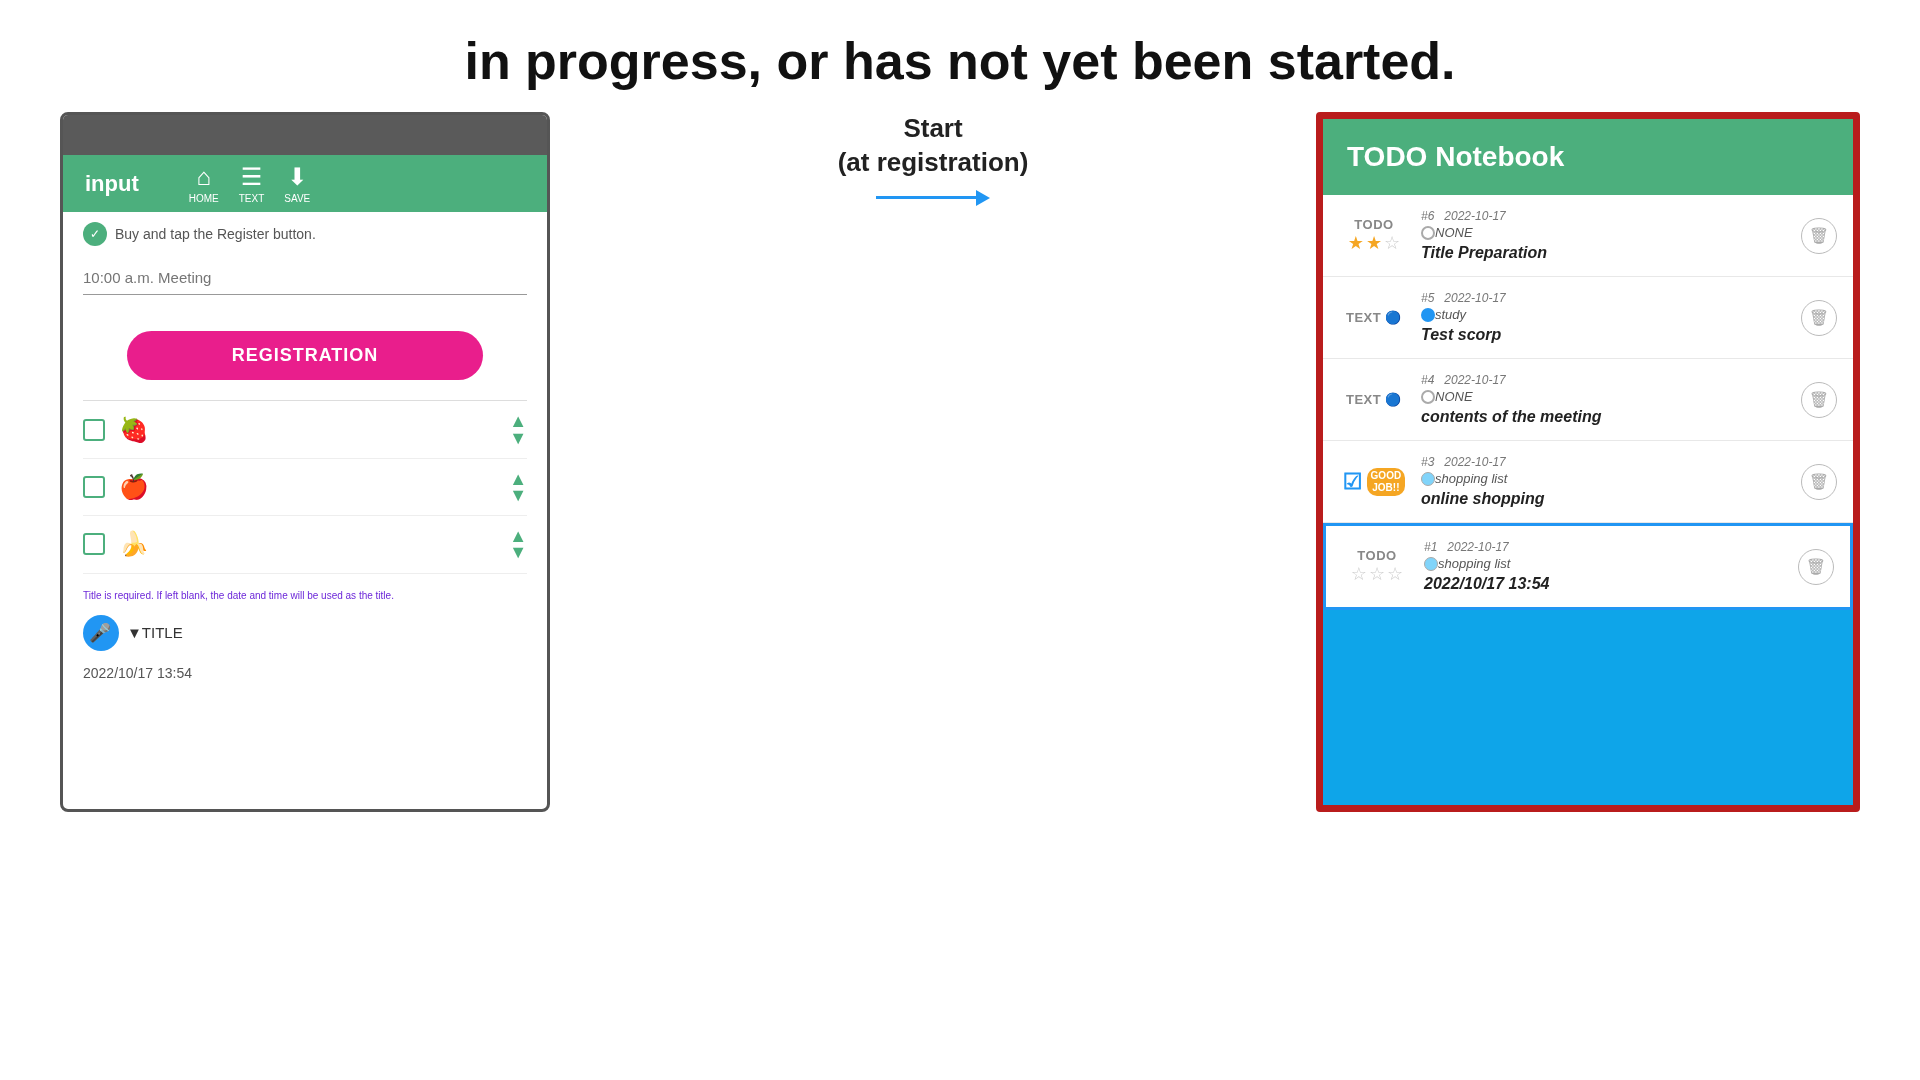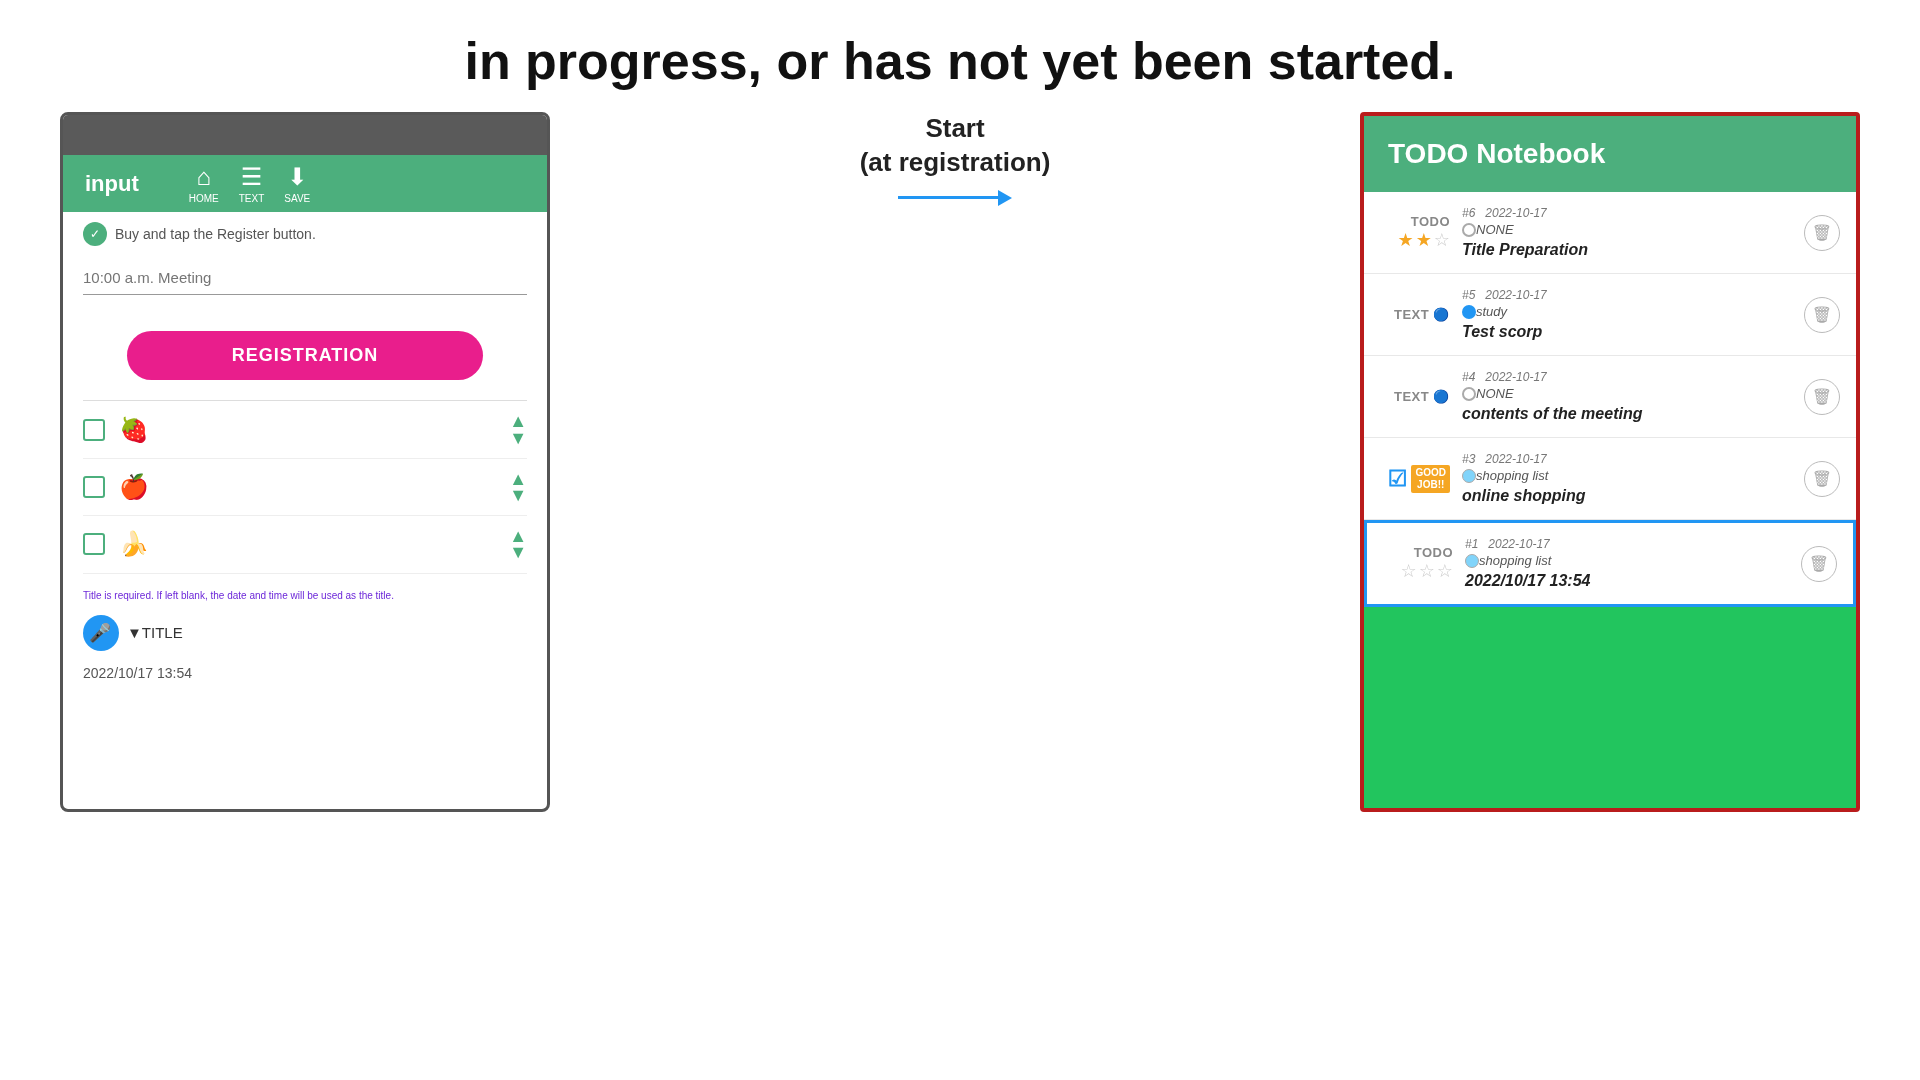--- a/index.html
+++ b/index.html
@@ -242,24 +242,24 @@
     .arrow-head {
       width: 0;
       height: 0;
       border-top: 8px solid transparent;
       border-bottom: 8px solid transparent;
       border-left: 14px solid #2196F3;
     }
 
     
     .notebook-panel {
-      width: 500px;
+      width: 544px;
       min-height: 700px;
-      background: #22c55e;
-      border: 4px solid #b91c1c;
+      background: #0ea5e9;
+      border: 7px solid #b91c1c;
       border-radius: 4px;
       overflow: hidden;
       flex-shrink: 0;
     }
 
     .notebook-header {
       background: #4caf7d;
       padding: 22px 24px;
     }
 
@@ -282,21 +282,21 @@
     }
 
     .entry-row.highlighted {
       border: 3px solid #2196F3;
     }
 
     .entry-thumb {
       width: 70px;
       display: flex;
       flex-direction: column;
-      align-items: flex-end;
+      align-items: center;
       flex-shrink: 0;
     }
 
     .stars-row {
       display: flex;
       gap: 2px;
       font-size: 18px;
     }
 
     .star-filled { color: #f5a623; }
@@ -495,21 +495,21 @@
           </div>
           <div class="entry-title">contents of the meeting</div>
         </div>
         <div class="delete-btn">🗑</div>
       </div>
 
       <div class="entry-row">
         <div class="entry-thumb">
           <div style="display:flex; align-items:center; gap:4px;">
             <span style="font-size:22px; color:#2196F3; font-weight:bold;">☑</span>
-            <div style="background:#f5a623; color:#fff; font-size:10px; font-weight:900; padding:2px 4px; border-radius:2px; line-height:1.2; text-align:center;">GOOD<br>JOB!!</div>
+            <div style="background:#f5a623; color:#fff; font-size:10px; font-weight:900; padding:2px 4px; border-radius:10px; line-height:1.2; text-align:center;">GOOD<br>JOB!!</div>
           </div>
         </div>
         <div class="entry-info">
           <div class="entry-meta">#3 &nbsp; 2022-10-17</div>
           <div class="entry-status">
             <div class="status-circle status-light-blue"></div>
             <span class="status-text">shopping list</span>
           </div>
           <div class="entry-title">online shopping</div>
         </div>

